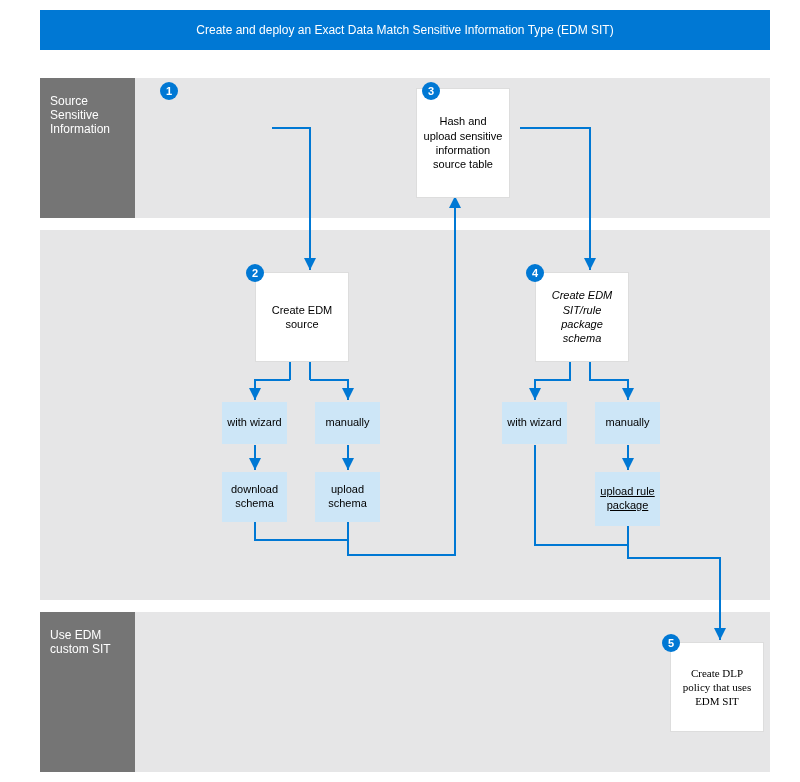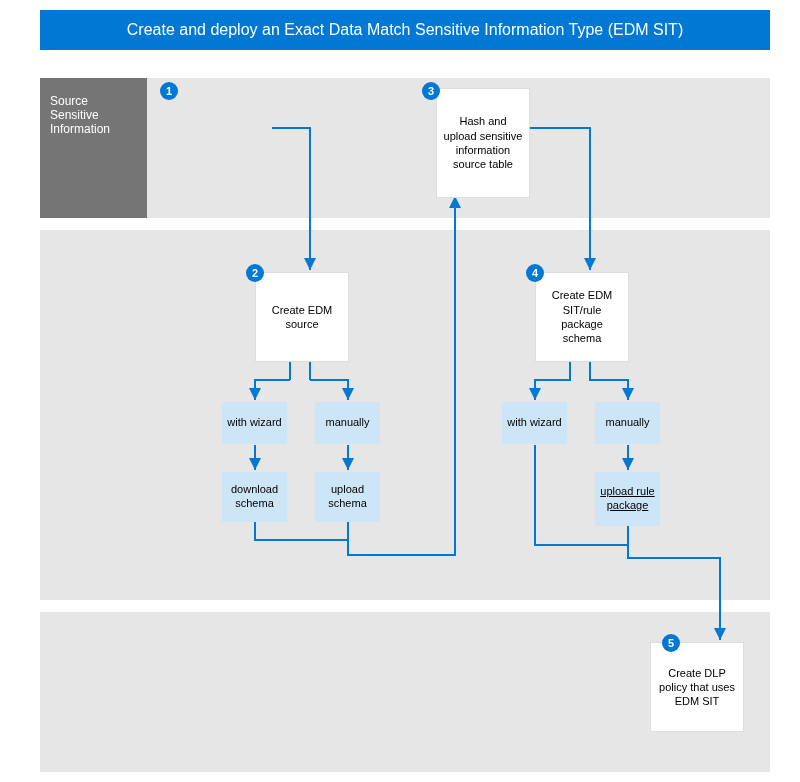--- a/index.html
+++ b/index.html
@@ -1,20 +1,20 @@
 <!DOCTYPE html>
 <html><head>
 <meta charset="utf-8">
 <style>
   * { box-sizing: border-box; margin: 0; padding: 0; }
   body { font-family: 'Segoe UI', Arial, sans-serif; background: #fff; width: 800px; }
   .canvas { position: relative; width: 800px; height: 782px; background: #fff; }
-  .title-bar { position: absolute; left: 40px; top: 10px; width: 730px; height: 40px; background: #0078D4; color: #fff; display: flex; align-items: center; justify-content: center; font-size: 16px; }
+  .title-bar { position: absolute; left: 40px; top: 10px; width: 730px; height: 40px; background: #0078D4; color: #fff; display: flex; align-items: center; justify-content: center; font-size: 12px; }
   .row-bg { position: absolute; left: 40px; width: 730px; background: #E6E6E7; }
-  .row-label { position: absolute; left: 40px; width: 107px; background: #757575; color: #fff; font-size: 12px; padding: 16px 10px 0 10px; }
+  .row-label { position: absolute; left: 40px; width: 95px; background: #757575; color: #fff; font-size: 12px; padding: 16px 10px 0 10px; }
   .row1-bg { top: 78px; height: 140px; }
   .row1-lab { top: 78px; height: 140px; }
   .row2-bg { top: 230px; height: 370px; }
   .row2-lab { top: 230px; height: 370px; }
   .row3-bg { top: 612px; height: 160px; }
   .row3-lab { top: 612px; height: 160px; }
   .node { position: absolute; background: #fff; border: 1px solid #DDD; font-size: 11px; text-align: center; display: flex; align-items: center; justify-content: center; padding: 6px; line-height: 1.3; }
   .badge { position: absolute; width: 18px; height: 18px; border-radius: 50%; background: #0078D4; color: #fff; font-size: 11px; font-weight: bold; display: flex; align-items: center; justify-content: center; }
   .bluebox { position: absolute; background: #CDE6F7; border: 1px solid #CDE6F7; font-size: 11px; text-align: center; display: flex; align-items: center; justify-content: center; padding: 0; line-height: 1.25; }
   svg.arrows { position: absolute; left: 0; top: 0; width: 800px; height: 782px; pointer-events: none; }
@@ -25,20 +25,21 @@
 <div class="canvas">
 
   <div class="title-bar">
     <span>Create and deploy an Exact Data Match Sensitive Information Type (EDM SIT)</span>
   </div>
 
   <div class="row-bg row1-bg"></div>
   <div class="row-label row1-lab">Source Sensitive Information</div>
   <div class="row-bg row2-bg"></div>
   <div class="row-bg row3-bg"></div>
+  <div class="row-label row3-lab">Use EDM custom SIT</div>
 
   <svg class="arrows">
     <defs>
       <marker id="ah" markerWidth="8" markerHeight="8" refX="6" refY="3" orient="auto">
         <path d="M0,0 L6,3 L0,6 Z" fill="#0078D4"></path>
       </marker>
     </defs>
     <g stroke="#0078D4" stroke-width="2" fill="none">
 
       <path d="M272 128 L310 128 L310 270" marker-end="url(#ah)"></path>
@@ -60,34 +61,34 @@
       <path d="M628 445 L628 470" marker-end="url(#ah)"></path>
 
       <path d="M535 445 L535 545 L628 545 M628 526 L628 558 L720 558 L720 640" marker-end="url(#ah)"></path>
 
       <path d="M455 555 L455 555"></path>
     </g>
   </svg>
 
   <div class="badge" style="left:160px; top:82px;">1</div>
 
-  <div class="node" style="left:436px; top:88px; width:94px; height:110px;">Hash and upload sensitive information source table</div>
+  <div class="node" style="left:416px; top:88px; width:94px; height:110px;">Hash and upload sensitive information source table</div>
   <div class="badge" style="left:422px; top:82px;">3</div>
 
   <div class="node" style="left:255px; top:272px; width:94px; height:90px;">Create EDM source</div>
   <div class="badge" style="left:246px; top:264px;">2</div>
 
-  <div class="node" style="left:535px; top:272px; width:94px; height:90px;">Create EDM SIT/rule package schema</div>
+  <div class="node" style="left:535px; top:272px; width:94px; height:90px;font-style:italic;">Create EDM SIT/rule package schema</div>
   <div class="badge" style="left:526px; top:264px;">4</div>
 
   <div class="bluebox" style="left:222px; top:402px; width:65px; height:42px;">with wizard</div>
   <div class="bluebox" style="left:315px; top:402px; width:65px; height:42px;">manually</div>
   <div class="bluebox" style="left:222px; top:472px; width:65px; height:50px;">download schema</div>
   <div class="bluebox" style="left:315px; top:472px; width:65px; height:50px;">upload schema</div>
 
   <div class="bluebox" style="left:502px; top:402px; width:65px; height:42px;">with wizard</div>
   <div class="bluebox" style="left:595px; top:402px; width:65px; height:42px;">manually</div>
   <div class="bluebox" style="left:595px; top:472px; width:65px; height:54px;text-decoration:underline;">upload rule package</div>
 
-  <div class="node" style="left:650px; top:642px; width:94px; height:90px;">Create DLP policy that uses EDM SIT</div>
+  <div class="node" style="left:670px; top:642px; width:94px; height:90px;font-family:Liberation Serif, serif;">Create DLP policy that uses EDM SIT</div>
   <div class="badge" style="left:662px; top:634px;">5</div>
 
 </div>
 
 </body></html>

